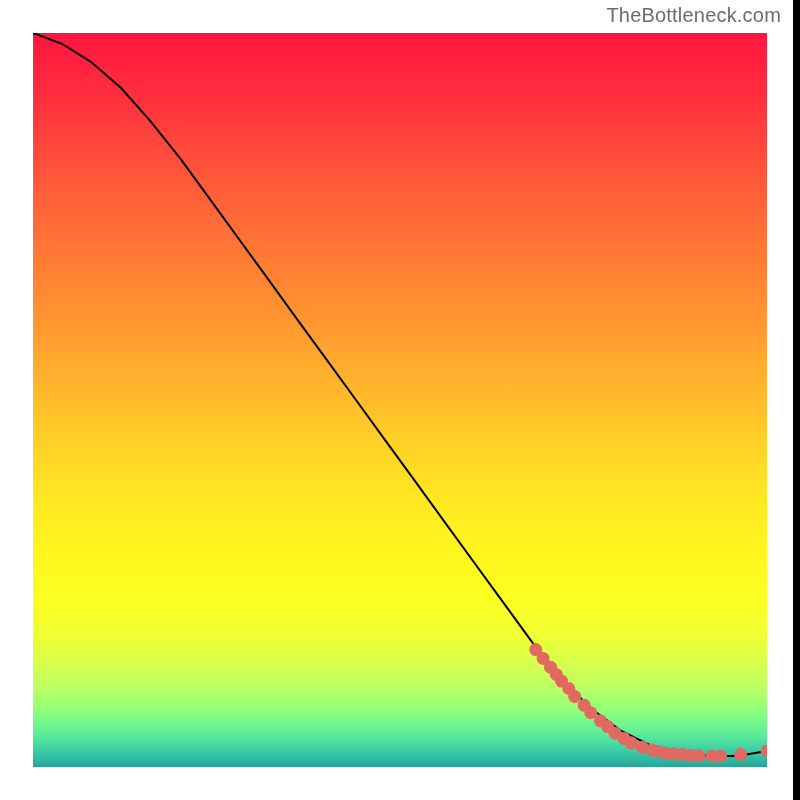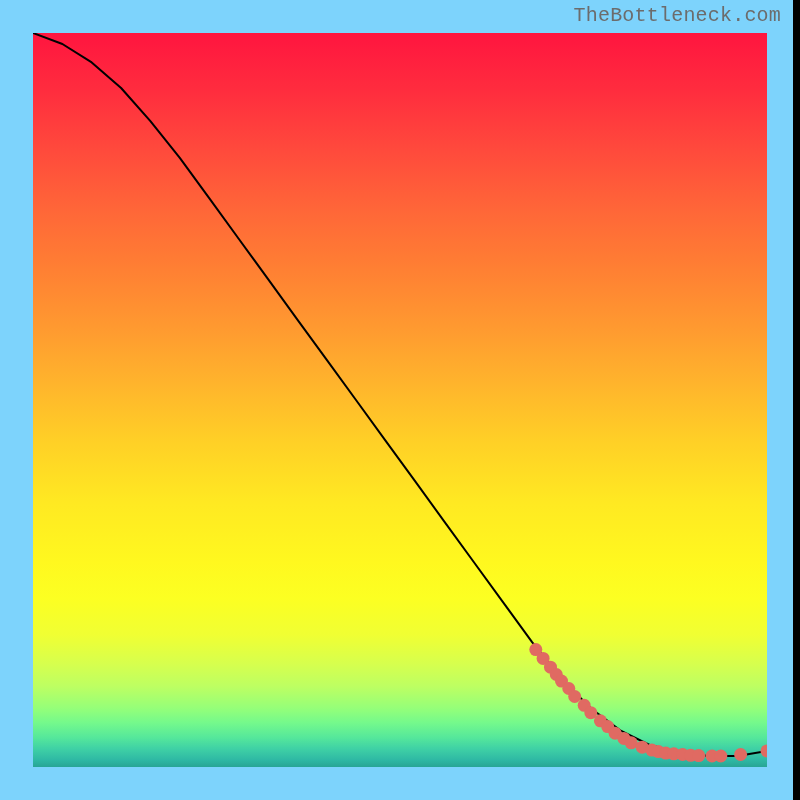--- a/index.html
+++ b/index.html
@@ -8,22 +8,21 @@
     width: 800px;
     height: 800px;
     background: #000;
     overflow: hidden;
     font-family: Arial, Helvetica, sans-serif;
   }
   .frame {
     position: relative;
     width: 793px;
     height: 800px;
-    background: #7dd3fc;
-    font-family: Liberation Mono, monospace;
+    background: #ffffff;
   }
   .attrib {
     position: absolute;
     top: 4px;
     right: 12px;
     color: #6c6c6c;
     font-size: 20px;
     letter-spacing: 0.2px;
     z-index: 10;
   }

